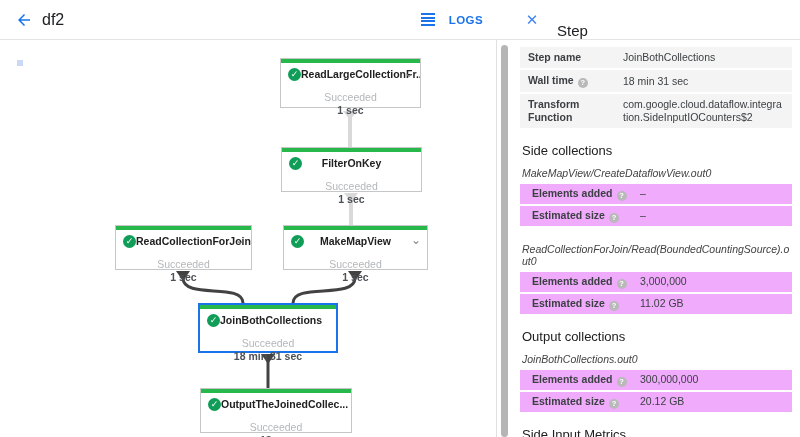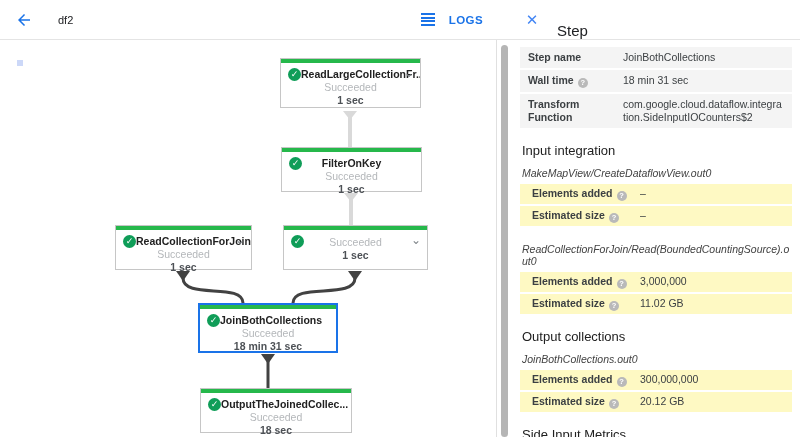--- a/index.html
+++ b/index.html
@@ -5,21 +5,21 @@
   * { margin:0; padding:0; box-sizing:border-box; }
   html,body { width:800px; height:437px; overflow:hidden; background:#fff;
               font-family:"Liberation Sans", sans-serif; color:#212121; }
 
   
   .header { position:absolute; top:0; left:0; right:0; height:40px;
             border-bottom:1px solid #e4e4e4; display:flex; background:#fff; }
   .header-left { width:497px; display:flex; align-items:center; position:relative; }
   .back-btn { margin-left:10px; width:28px; height:28px; display:flex; align-items:center;
               justify-content:center; cursor:pointer; }
-  .job-title { margin-left:20px; font-size:11px; color:#202124; }
+  .job-title { margin-left:4px; font-size:16px; color:#202124; }
   .logs-btn { margin-left:auto; margin-right:14px; display:flex; align-items:center;
               gap:14px; color:#1a73e8; font-size:11.5px; font-weight:bold;
               letter-spacing:0.4px; cursor:pointer; }
   .header-right { flex:1; display:flex; align-items:center; }
   .close-btn { margin-left:25px; font-size:15px; color:#4285f4; cursor:pointer;
                width:20px; height:20px; display:flex; align-items:center; justify-content:center; }
   .panel-title { margin-left:15px; font-size:15px; color:#202124;margin-top:21px; }
 
   
   .canvas { position:absolute; top:40px; left:0; width:497px; bottom:0;
@@ -31,39 +31,39 @@
   .node { position:absolute; background:#fff; border:1px solid #c6c6c6;
           text-align:center; cursor:pointer; padding-top:9px; }
   .node .bar { position:absolute; top:0; left:0; right:0; height:4px; background:#26b84b; }
   .node.selected { border:2px solid #1a73e8; }
   .node .check { position:absolute; left:7px; top:9px; width:13px; height:13px;
                  border-radius:50%; background:#0f9d58; color:#fff; font-size:9px;
                  line-height:13px; text-align:center; }
   .node .chev { position:absolute; right:6px; top:7px; color:#80868b; font-size:12px; cursor:pointer; }
   .node .ntitle { font-size:10.5px; font-weight:bold; color:#212121; white-space:nowrap;
                   padding:0 20px; overflow:hidden; }
-  .node .nstatus { font-size:10.5px; color:#b4b7ba; margin-top:1px; }
+  .node .nstatus { font-size:10.5px; color:#b4b7ba; margin-top:11px; }
   .node .ntime { font-size:10.5px; color:#4d5156; margin-top:1px;font-weight:bold; }
 
   .v-scrollbar { position:absolute; left:501px; top:45px; width:7px; height:392px;
                  background:#b5b5b5; border-radius:4px; cursor:pointer; }
 
   
   .panel { position:absolute; top:40px; left:510px; right:0; bottom:0;
            padding:7px 8px 0 10px; background:#fff; overflow:hidden; }
 
   .detail-row { display:flex; background:#f4f4f4; padding:4px 8px; margin-bottom:2px;
-                font-size:10.5px; line-height:13px; }
+                font-size:10.5px; line-height:13px;align-items:flex-end; }
   .detail-row .dlabel { width:95px; flex:none; font-weight:bold; color:#3c4043; }
   .detail-row .dvalue { flex:1; color:#3c4043; word-break:break-all; }
 
   .section-h { font-size:13px; color:#212121; margin:15px 0 4px 2px; }
   .coll-name { font-size:10.5px; color:#424242; margin:9px 0 5px 2px; word-break:break-all;font-style:italic; }
 
-  .metric-row { display:flex; background:#fef9c3; padding:3px 8px 3px 12px;
+  .metric-row { display:flex; background:#f0abfc; padding:3px 8px 3px 12px;
                 margin-bottom:2px; font-size:10.5px; line-height:13px; }
   .metric-row .dlabel { width:108px; flex:none; font-weight:bold; color:#3c4043; }
   .metric-row .dvalue { flex:1; color:#3c4043; }
 
   .help { display:inline-block; width:10px; height:10px; border-radius:50%;
           background:#b9b9b9; color:#fff; font-size:7.5px; line-height:10px;
           text-align:center; margin-left:4px; vertical-align:-1px; cursor:pointer; }
   .help::after { content:"?"; }
 
   .logs-icon-bar { display:block; height:2px; background:#1a73e8; margin:1.5px 0; }
@@ -136,20 +136,21 @@
     <span class="chev">⌄</span>
     <div class="ntitle">ReadCollectionForJoin</div>
     <div class="nstatus">Succeeded</div>
     <div class="ntime">1 sec</div>
   </div>
 
   <div class="node" style="left:283px; top:185px; width:145px; height:45px;">
     <div class="bar"></div>
     <span class="check">✓</span>
     <span class="chev">⌄</span>
+    <div class="ntitle">MakeMapView</div>
     <div class="nstatus">Succeeded</div>
     <div class="ntime">1 sec</div>
   </div>
 
   <div class="node selected" style="left:198px; top:263px; width:140px; height:50px;">
     <div class="bar"></div>
     <span class="check">✓</span>
     <div class="ntitle">JoinBothCollections</div>
     <div class="nstatus">Succeeded</div>
     <div class="ntime">18 min 31 sec</div>
@@ -174,21 +175,21 @@
   </div>
   <div class="detail-row">
     <span class="dlabel"><span>Wall time</span><span class="help"></span></span>
     <span class="dvalue">18 min 31 sec</span>
   </div>
   <div class="detail-row">
     <span class="dlabel"><span>Transform Function</span></span>
     <span class="dvalue">com.google.cloud.dataflow.integration.SideInputIOCounters$2</span>
   </div>
 
-  <div class="section-h">Input integration</div>
+  <div class="section-h">Side collections</div>
 
   <div class="coll-name">MakeMapView/CreateDataflowView.out0</div>
   <div class="metric-row">
     <span class="dlabel"><span>Elements added</span><span class="help"></span></span>
     <span class="dvalue">–</span>
   </div>
   <div class="metric-row">
     <span class="dlabel"><span>Estimated size</span><span class="help"></span></span>
     <span class="dvalue">–</span>
   </div>

